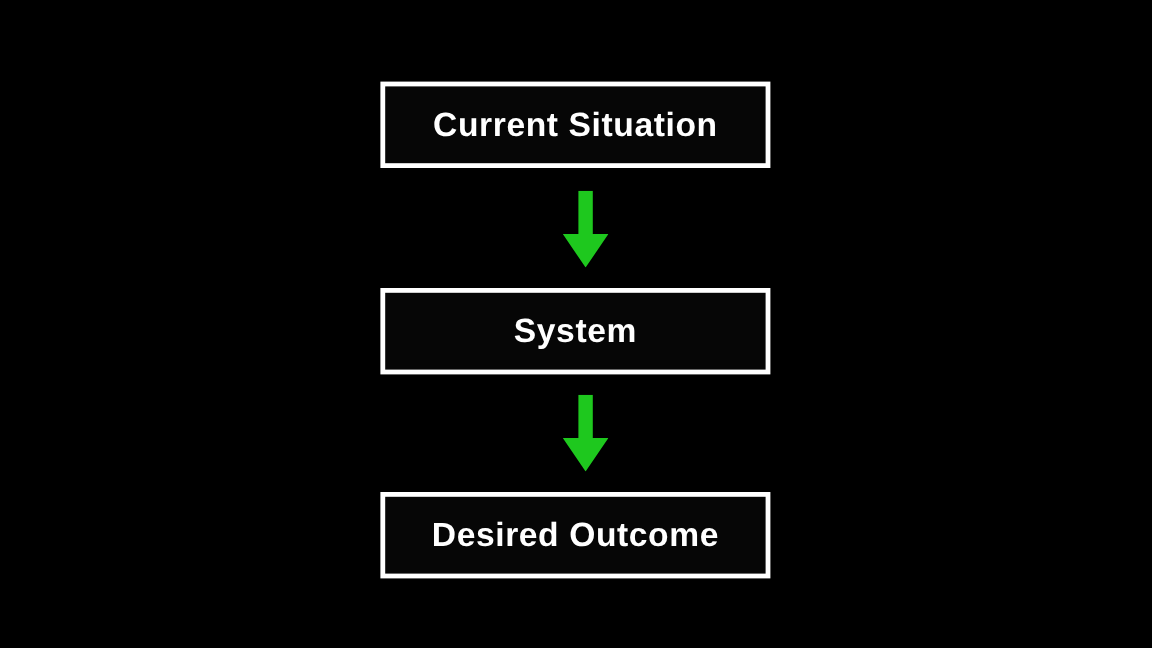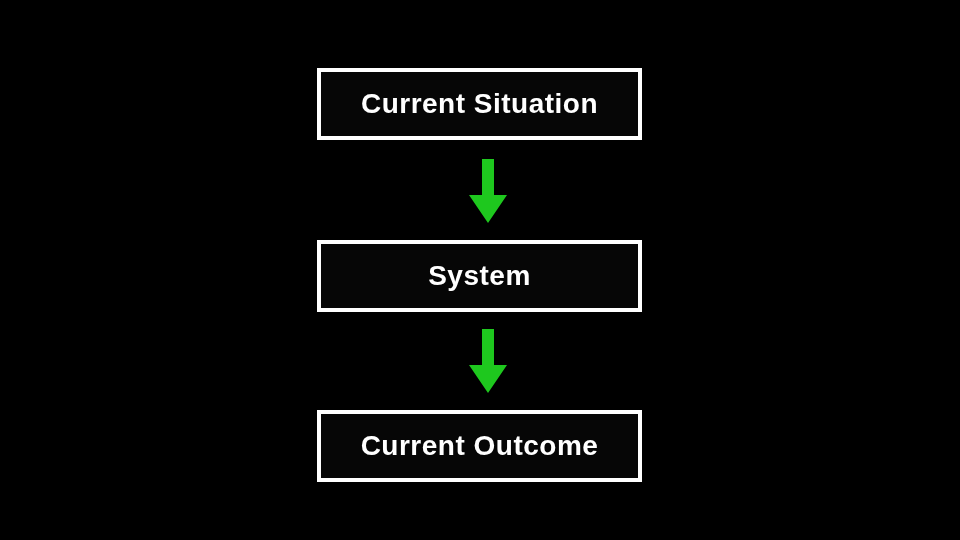--- a/index.html
+++ b/index.html
@@ -69,16 +69,16 @@
 
   <div class="node node-2">
     <span class="node-label">System</span>
   </div>
 
   <svg class="arrow arrow-2" viewBox="0 0 38 64" aria-hidden="true">
     <path d="M13 0 H25 V36 H38 L19 64 L0 36 H13 Z"></path>
   </svg>
 
   <div class="node node-3">
-    <span class="node-label">Current Outcome</span>
+    <span class="node-label">Desired Outcome</span>
   </div>
 
 </div>
 
 </body></html>

